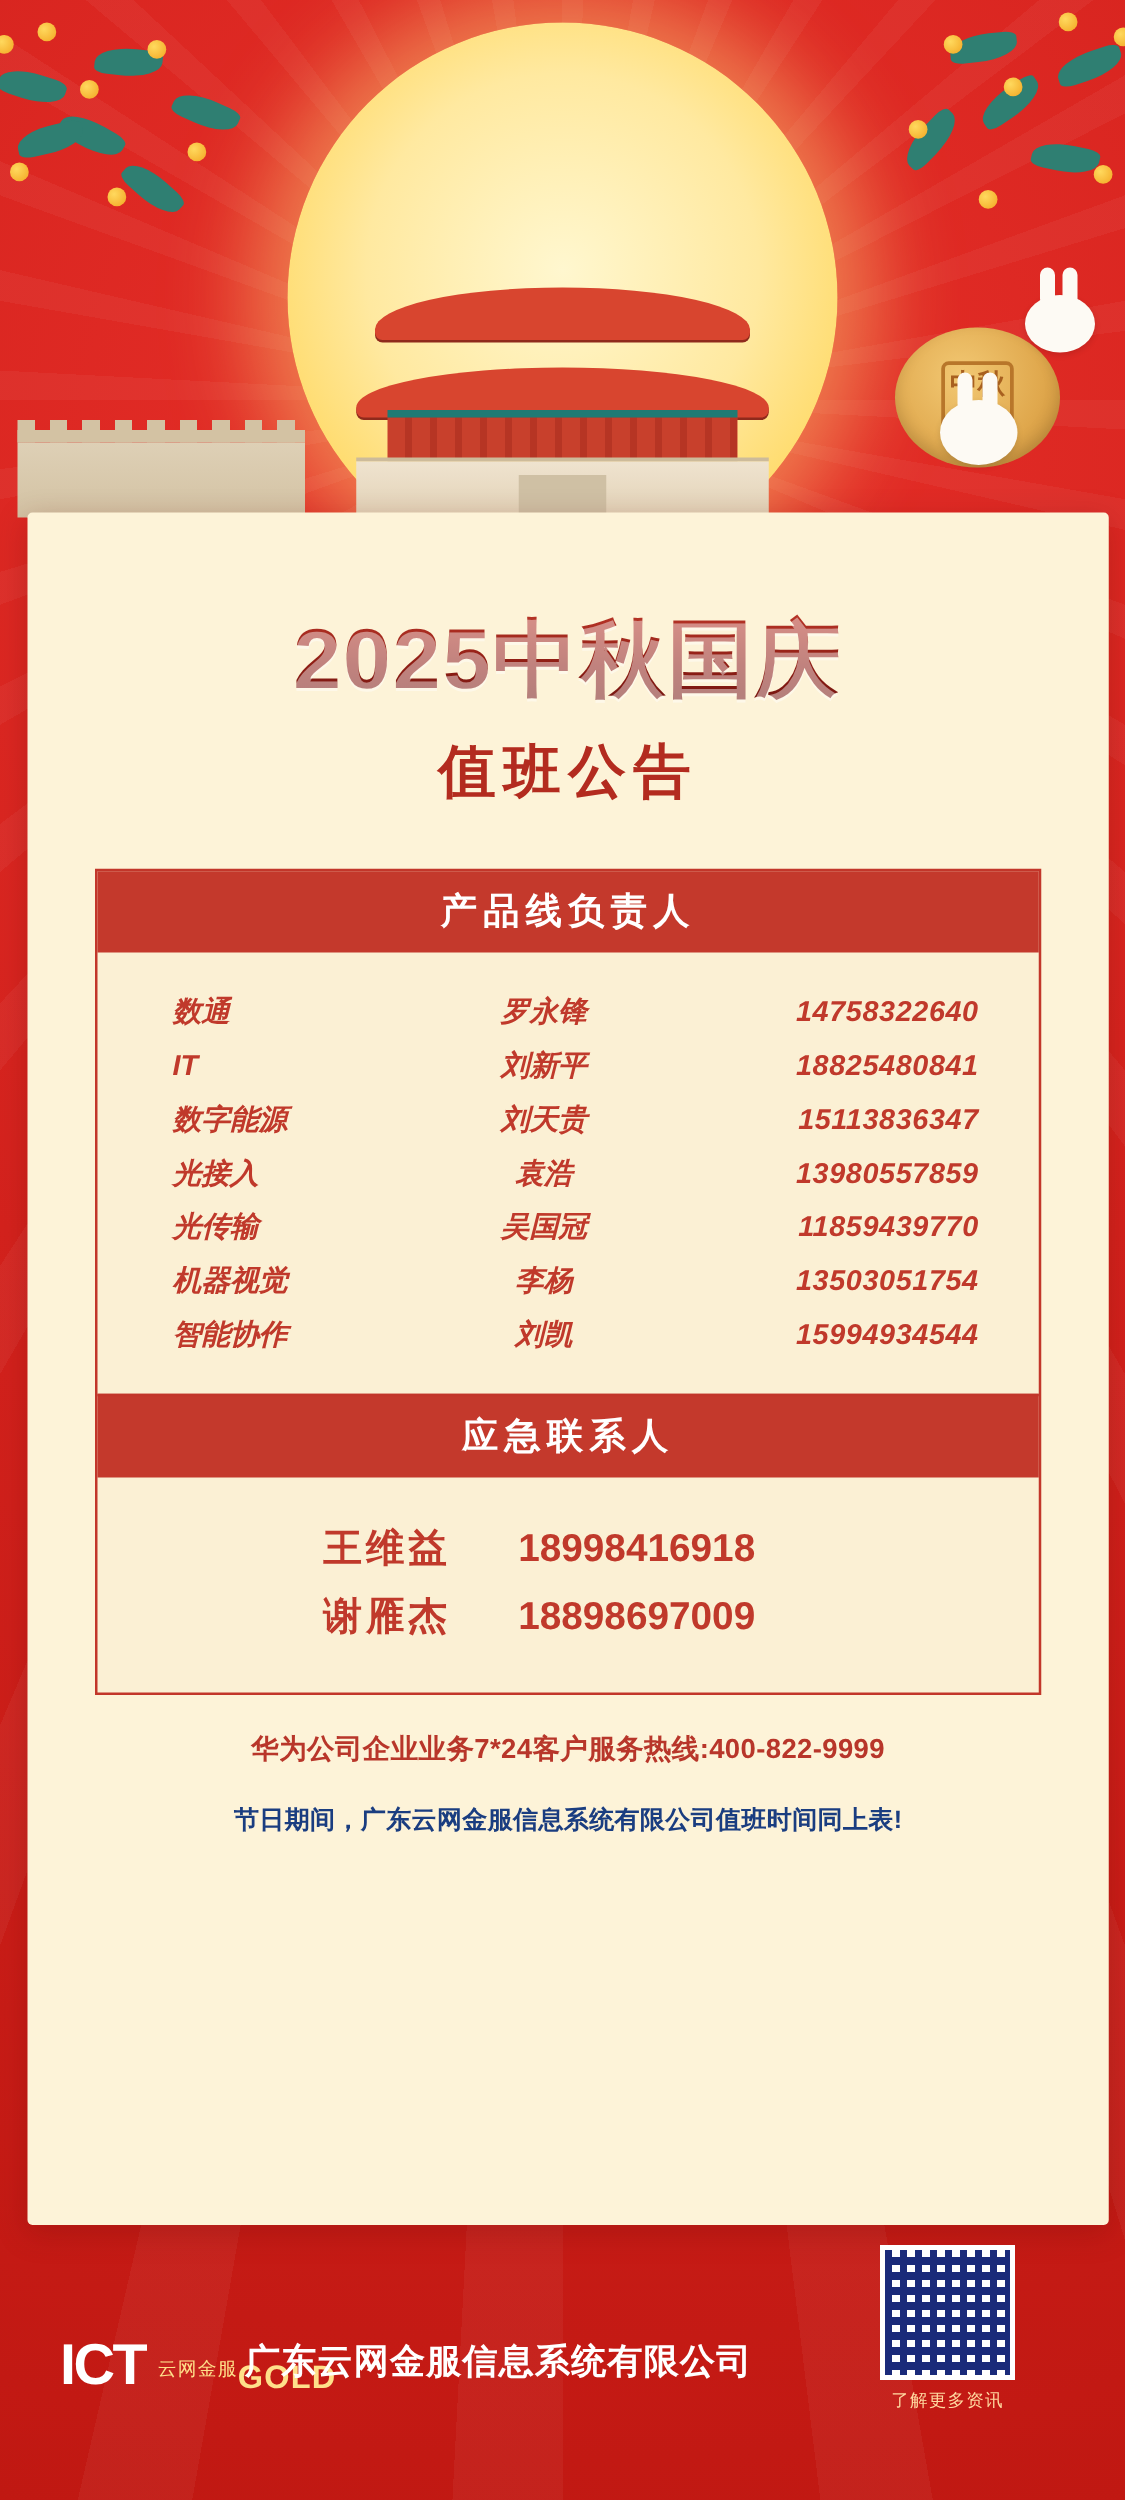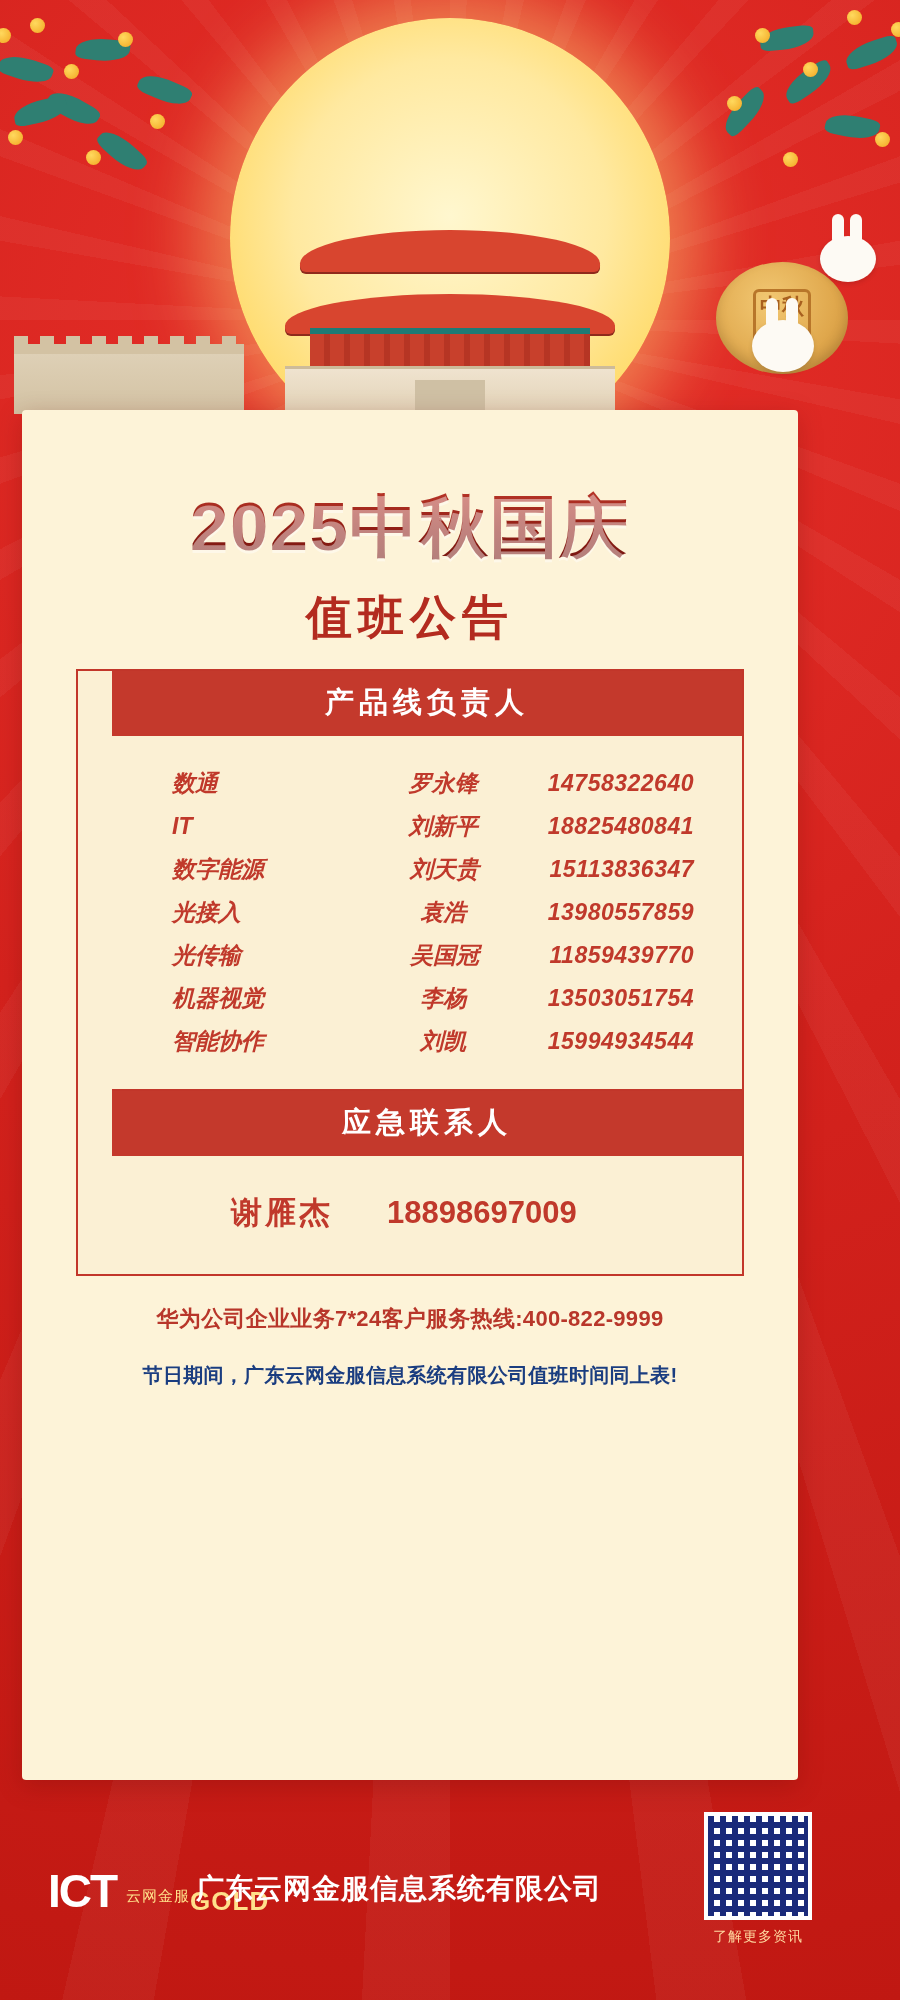--- a/index.html
+++ b/index.html
@@ -146,21 +146,21 @@
     position: absolute; top: -22px;
     width: 12px; height: 28px;
     background: #fdfaf4;
     border-radius: 6px 6px 3px 3px;
   }
 
   
   .card {
     position: absolute;
     left: 22px; top: 410px;
-    width: 776px; height: 1370px;
+    width: 865px; height: 1370px;
     background: #fdf3d8;
     border-radius: 4px;
     box-shadow: 0 6px 24px rgba(100,12,6,0.25);
     padding: 0 54px;
   }
 
   .title-main {
     text-align: center;
     margin-top: 72px;
     font-size: 68px;
@@ -185,24 +185,23 @@
     margin-top: 56px;
     font-size: 21.5px;
     line-height: 42px;
     color: #1a3d80;
     text-align: justify;
     font-weight: bold;
     letter-spacing: 0.3px;
   }
 
   .panel {
-    margin-top: 20px;
+    margin-top: 46px;
     border: 2px solid #c2362a;
     background: #fbf0d4;
-    padding-left: 34px;
   }
   .panel-head {
     background: #c4392c;
     color: #ffffff;
     text-align: center;
     font-size: 29px;
     font-weight: bold;
     letter-spacing: 5px;
     padding: 12px 0 13px;
   }
@@ -305,21 +304,21 @@
   .company {
     position: absolute;
     left: 196px; bottom: 92px;
     font-size: 28px;
     font-weight: bold;
     color: #ffffff;
     letter-spacing: 1px;
   }
   .qr-wrap {
     position: absolute;
-    right: 88px; bottom: 54px;
+    right: 88px; bottom: 70px;
     text-align: center;
   }
   .qr {
     width: 108px; height: 108px;
     background-color: #ffffff;
     background-image:
       repeating-linear-gradient(90deg, #1a2a7a 0 6px, transparent 6px 12px),
       repeating-linear-gradient(0deg, #1a2a7a 0 6px, transparent 6px 12px);
     background-size: 12px 12px, 12px 12px;
     border: 4px solid #ffffff;
@@ -435,20 +434,24 @@
         <div class="dept">智能协作</div>
         <div class="name">刘凯</div>
         <div class="phone">15994934544</div>
       </div>
 
     </div>
 
     <div class="panel-head second">应急联系人</div>
     <div class="emergency-body">
       <div class="erow">
+        <div class="ename">王维益</div>
+        <div class="ephone">18998416918</div>
+      </div>
+      <div class="erow">
         <div class="ename">谢雁杰</div>
         <div class="ephone">18898697009</div>
       </div>
     </div>
   </div>
 
   <div class="hotline">华为公司企业业务7*24客户服务热线:400-822-9999</div>
   <div class="notice">节日期间，广东云网金服信息系统有限公司值班时间同上表!</div>
 </div>
 

